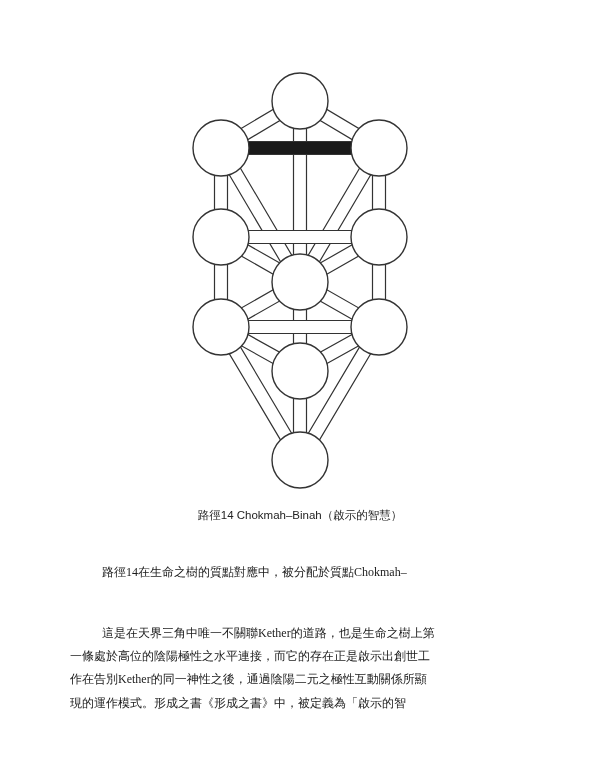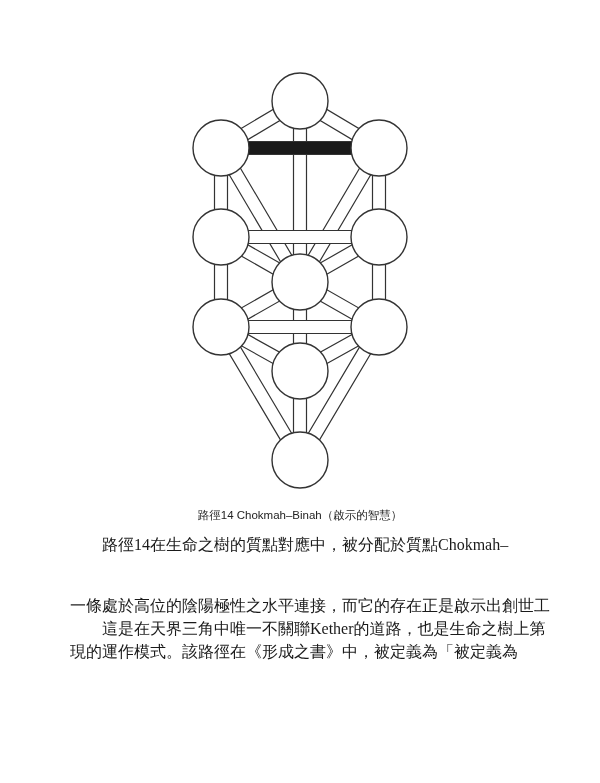--- a/index.html
+++ b/index.html
@@ -1,19 +1,19 @@
 <!DOCTYPE html>
 <html><head>
 <meta charset="utf-8">
 <style>
   html, body { margin: 0; padding: 0; background: #ffffff; }
   body { width: 600px; height: 783px; position: relative; overflow: hidden; font-family: "Liberation Serif", serif; color: #1a1a1a; }
   #tree { position: absolute; left: 0; top: 0; width: 600px; height: 500px; }
   .caption { position: absolute; left: 0; width: 600px; top: 497px; text-align: center; font-family: "Liberation Sans", "DejaVu Sans", sans-serif; font-size: 11.5px; color: #222; margin-top: 11px; }
-  .para { position: absolute; left: 70px; width: 460px; font-size: 16px; line-height: 23.2px; }
+  .para { position: absolute; left: 70px; width: 460px; font-size: 12px; line-height: 23.2px; margin-top: 28px; }
   .para .line { display: block; white-space: nowrap; }
   .indent { padding-left: 32px; }
   #p1 { top: 533px; }
   #p2 { top: 594px; }
 </style>
 </head>
 <body>
 
 <svg id="tree" viewBox="0 0 600 500" xmlns="http://www.w3.org/2000/svg">
   <g id="paths" stroke="#333" stroke-width="1.2" fill="#fff">
@@ -54,16 +54,17 @@
     </g>
 </svg>
 
 <div class="caption">路徑14 Chokmah–Binah（啟示的智慧）</div>
 
 <div class="para" id="p1">
   <span class="line indent">路徑14在生命之樹的質點對應中，被分配於質點Chokmah–</span>
 </div>
 
 <div class="para" id="p2">
+  <span class="line indent">這是在天界三角中唯一不關聯Kether的道路，也是生命之樹上第</span>
   <span class="line">一條處於高位的陰陽極性之水平連接，而它的存在正是啟示出創世工</span>
-  <span class="line indent">這是在天界三角中唯一不關聯Kether的道路，也是生命之樹上第</span>
-  <span class="line">現的運作模式。該路徑在《形成之書》中，被定義為「被定義為</span>
+  <span class="line">作在告別Kether的同一神性之後，通過陰陽二元之極性互動關係所顯</span>
+  <span class="line">現的運作模式。形成之書《形成之書》中，被定義為「啟示的智</span>
 </div>
 
 </body></html>

